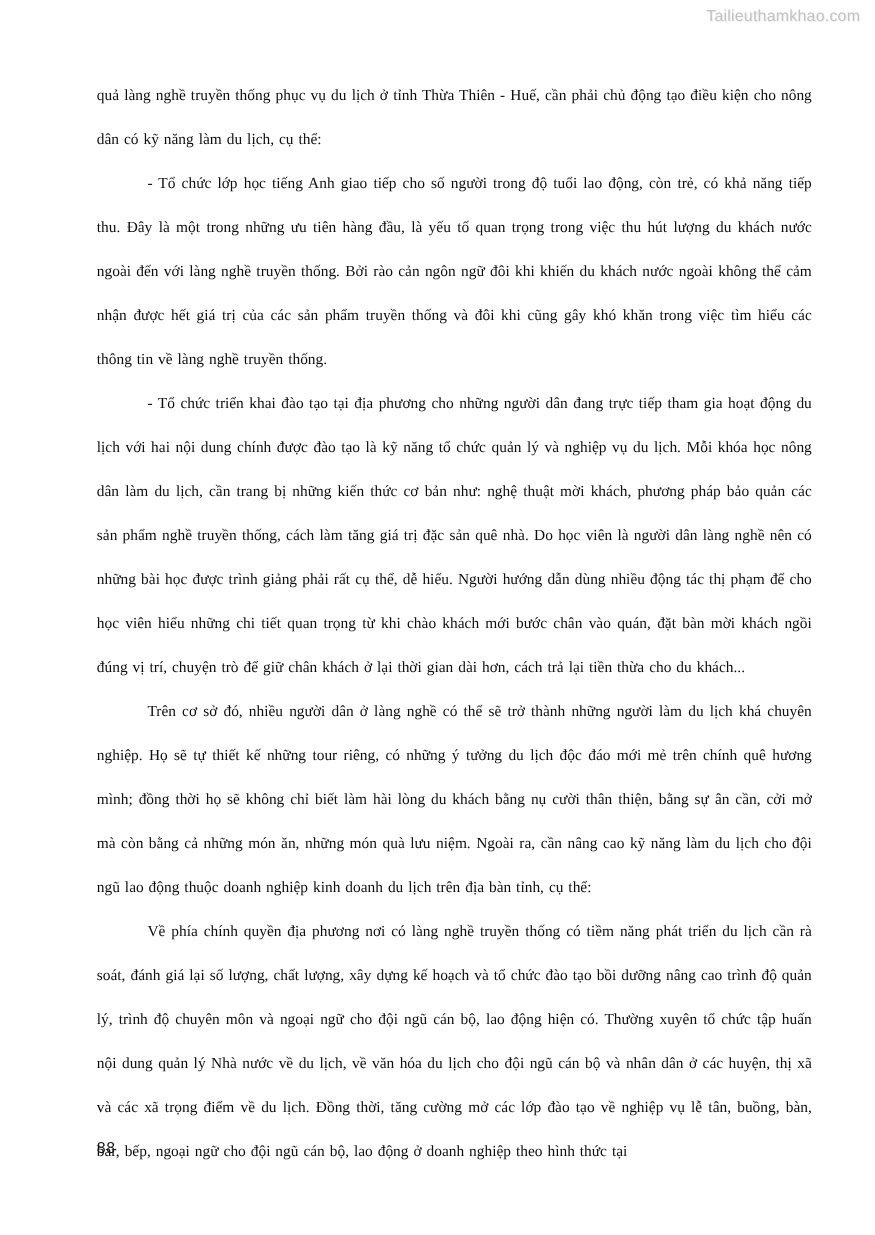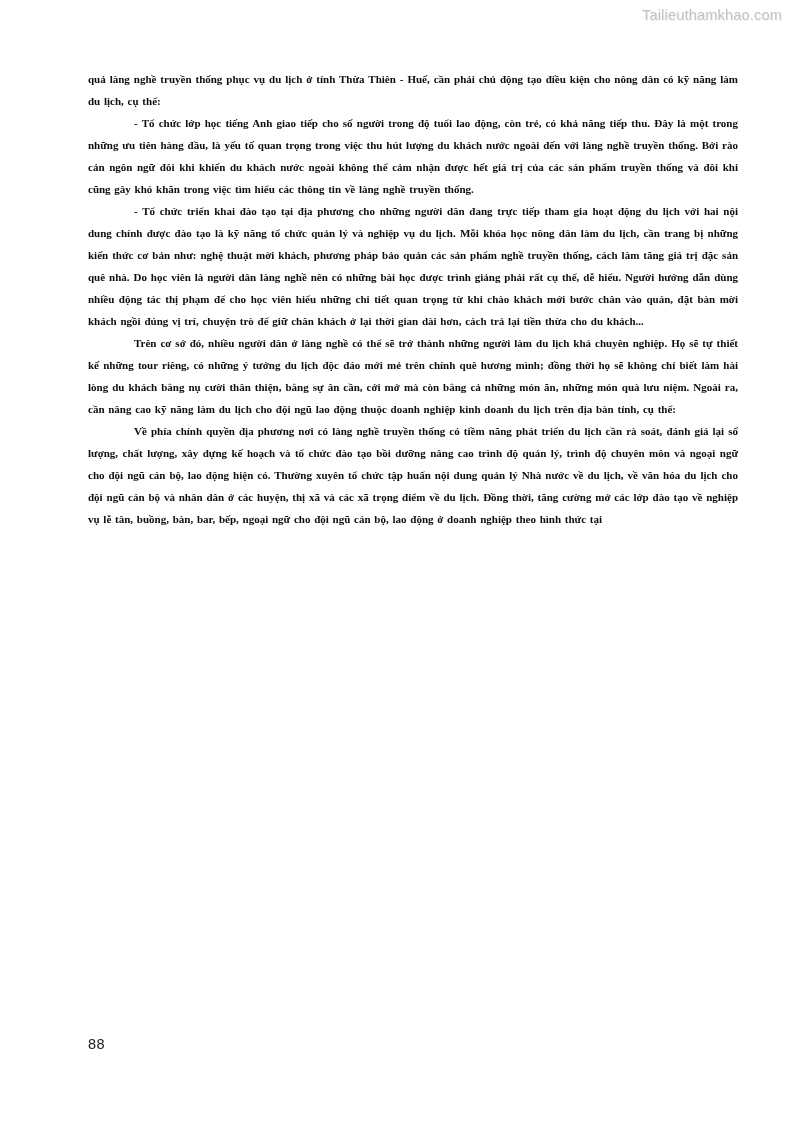--- a/index.html
+++ b/index.html
@@ -25,25 +25,24 @@
     font-size: 14.5px;
     color: #c2c2c2;
     text-shadow: 1px 1px 0 #f0f0f0;
     letter-spacing: 0.2px;
   }
   .doc-body {
     position: absolute;
     left: 88px;
     top: 68px;
     width: 650px;
-    font-size: 11px;
-    line-height: 22px;
+    font-size: 14px;
+    line-height: 40px;
     text-align: justify;
     word-spacing: 1px;
-    font-weight: bold;
   }
   .para {
     margin: 0;
     padding: 0;
   }
   .para.indent {
     text-indent: 46px;
   }
   .page-number {
     position: absolute;

